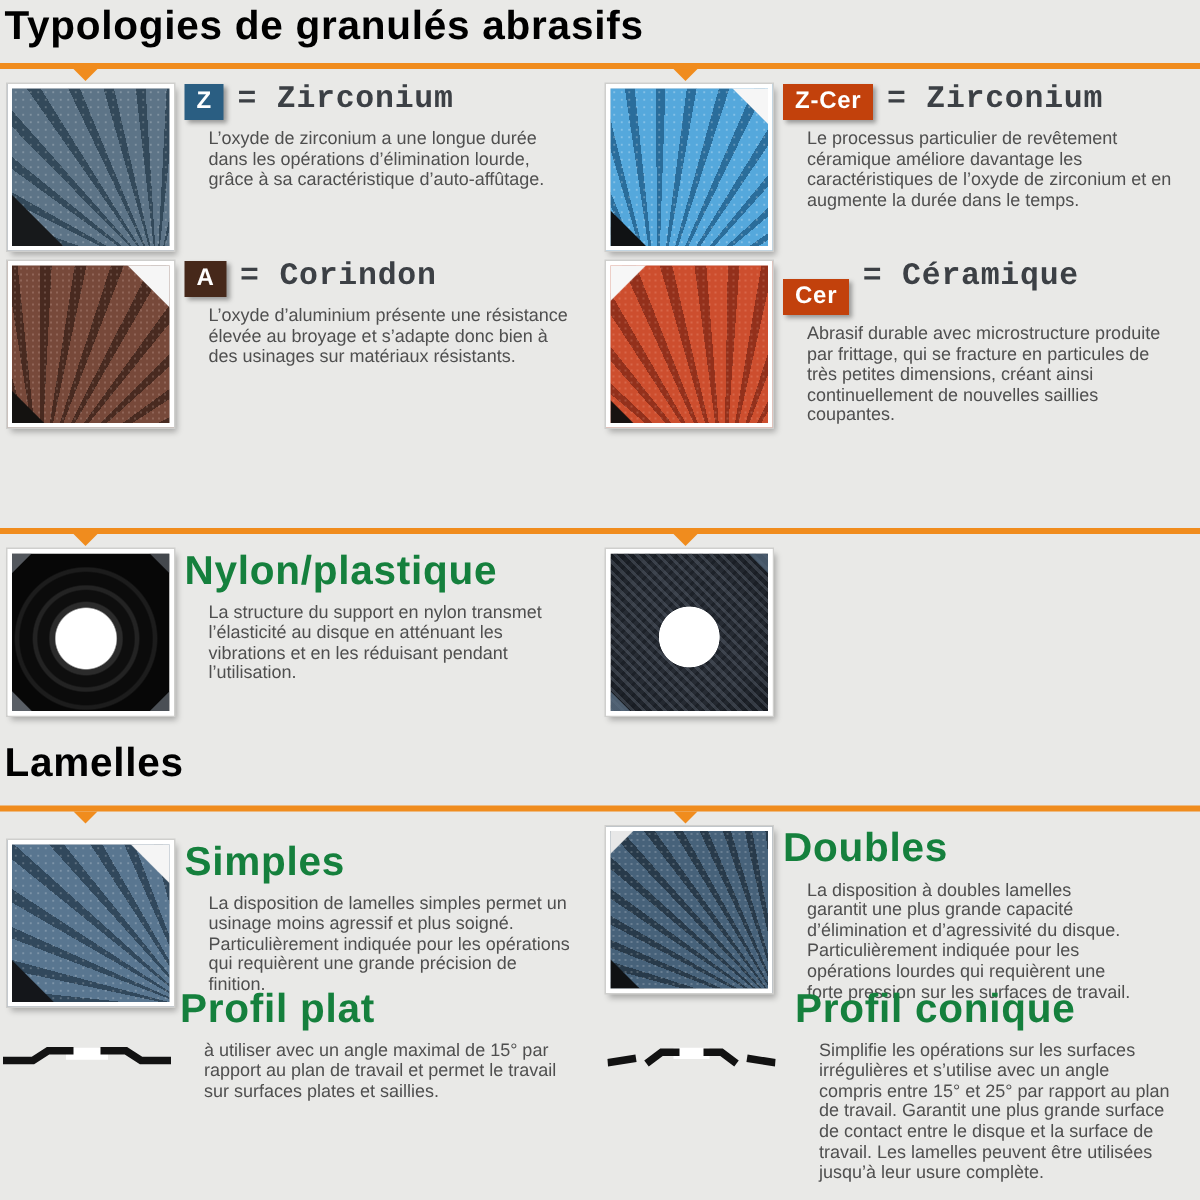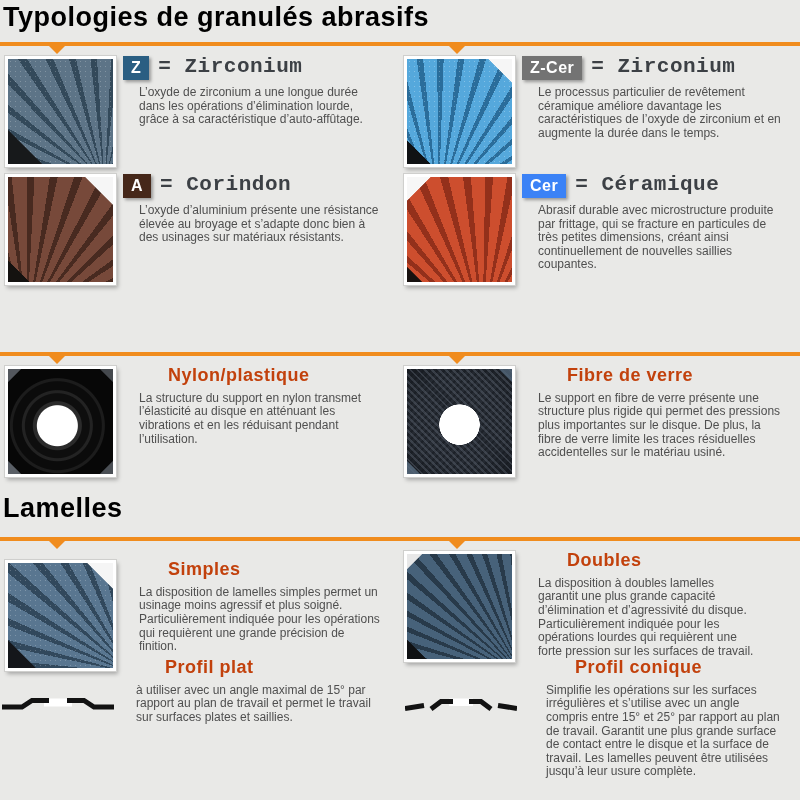--- a/index.html
+++ b/index.html
@@ -11,26 +11,26 @@
   .tri{position:absolute;width:0;height:0;border-left:8px solid transparent;border-right:8px solid transparent;border-top:8px solid #f08c1e;}
 
   .card{position:absolute;display:flex;align-items:flex-start;}
   .photo{flex:none;width:105px;height:105px;border:3px solid #ffffff;
          box-shadow:0 0 0 1px #cfcfcd, 2px 3px 4px rgba(0,0,0,.28);}
   .body{margin-left:7px;flex:1;min-width:0;}
   .headrow{display:flex;align-items:flex-start;}
   .badge{color:#fff;font-weight:bold;font-size:16px;line-height:19px;padding:2px 8px 3px;
          letter-spacing:.5px;box-shadow:2px 2px 3px rgba(0,0,0,.35);white-space:nowrap;}
   .badge-z{background:#2a5e82;}
-  .badge-zcer{background:#737373;}
+  .badge-zcer{background:#c2410c;}
   .badge-a{background:#46281a;}
-  .badge-cer{background:#3b82f6;}
+  .badge-cer{background:#c2410c;margin-top:12px;}
   .gname{font-size:21px;font-weight:bold;color:#3c4045;margin-left:9px;line-height:1.05;letter-spacing:.5px;font-family:Liberation Mono, monospace;}
   .gname2{display:block;padding-left:17px;}
-  .sname{font-size:18px;font-weight:bold;color:#c2410c;letter-spacing:.5px;line-height:1.1;margin-left:45px;}
+  .sname{font-size:27px;font-weight:bold;color:#15803d;letter-spacing:.5px;line-height:1.1;}
   .desc{font-size:12px;line-height:13.6px;color:#4f4f4f;margin:6px 16px 0;}
 
   
   .photo-z{background-color:#46586a;background-image:
     linear-gradient(45deg,#17191b 0 16%,rgba(23,25,27,0) 16.5%),
     radial-gradient(rgba(255,255,255,.22) 19%,rgba(255,255,255,0) 21%),
     repeating-conic-gradient(from 195deg at 92% 118%,#5d7487 0deg 6.5deg,#33495a 6.5deg 9.5deg);
     background-size:100% 100%,5px 5px,100% 100%;}
   .photo-zcer{background-color:#3f87b7;background-image:
     linear-gradient(45deg,#101214 0 11%,rgba(0,0,0,0) 11.5%),
@@ -142,24 +142,20 @@
   <div class="card" style="top:366px;left:5px;width:393px;">
     <div class="photo photo-nylon"></div>
     <div class="body">
       <div class="sname">Nylon/plastique</div>
       <p class="desc">La structure du support en nylon transmet l’élasticité au disque en atténuant les vibrations et en les réduisant pendant l’utilisation.</p>
     </div>
   </div>
 
   <div class="card" style="top:366px;left:404px;width:396px;">
     <div class="photo photo-fibre"></div>
-    <div class="body">
-      <div class="sname">Fibre de verre</div>
-      <p class="desc">Le support en fibre de verre présente une structure plus rigide qui permet des pressions plus importantes sur le disque. De plus, la fibre de verre limite les traces résiduelles accidentelles sur le matériau usiné.</p>
-    </div>
   </div>
 
   <div class="sec-title" style="top:493px;left:3px;">Lamelles</div>
   <div class="orange-rule" style="top:537px;"></div>
   <div class="tri" style="top:541px;left:49px;"></div>
   <div class="tri" style="top:541px;left:449px;"></div>
 
   <div class="card" style="top:560px;left:5px;width:393px;">
     <div class="photo photo-simple"></div>
     <div class="body">

